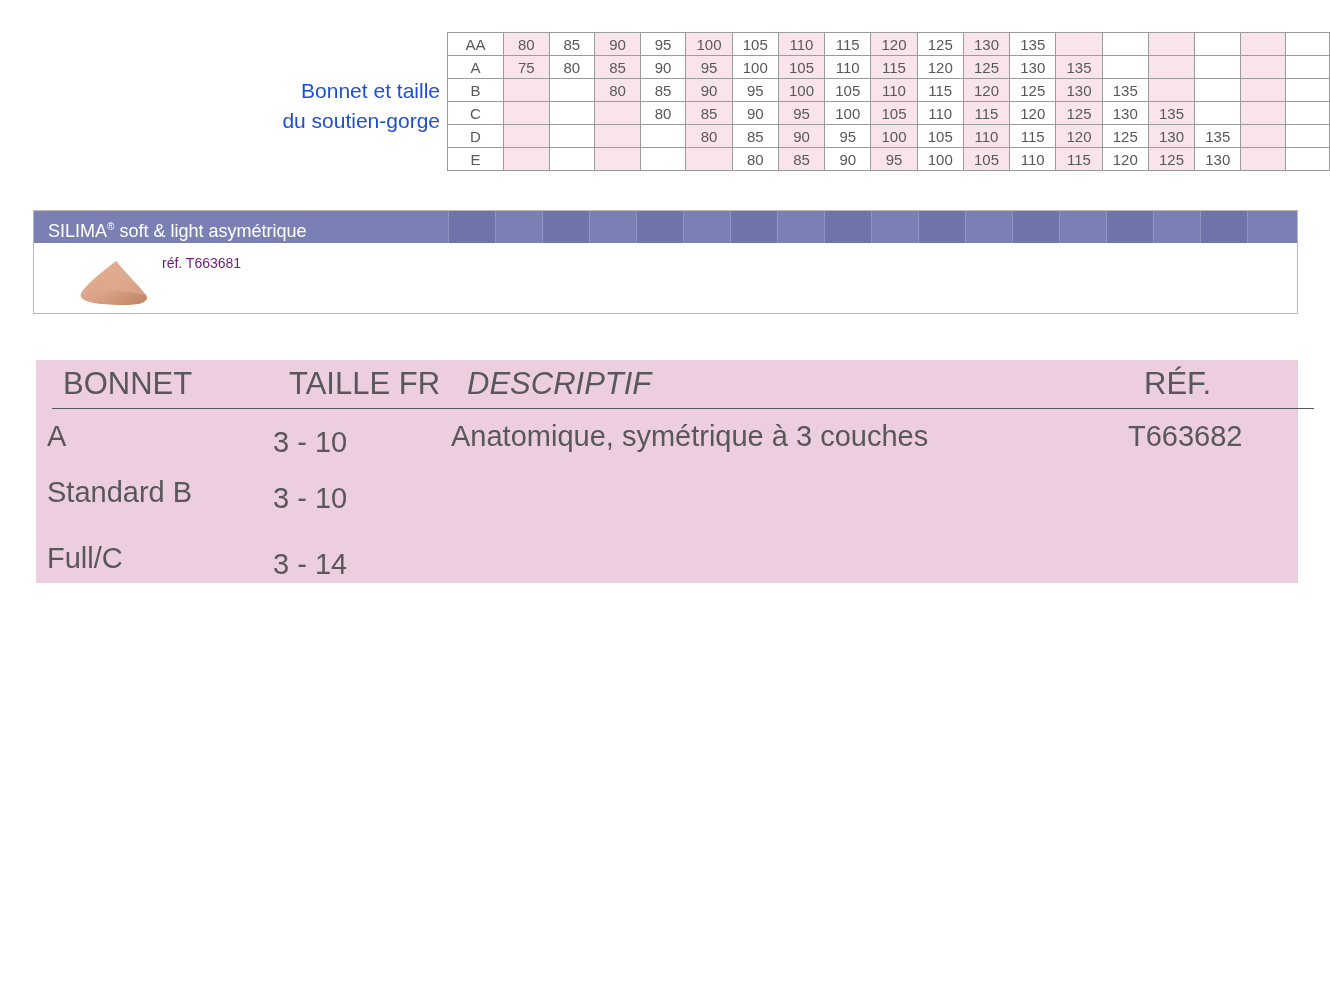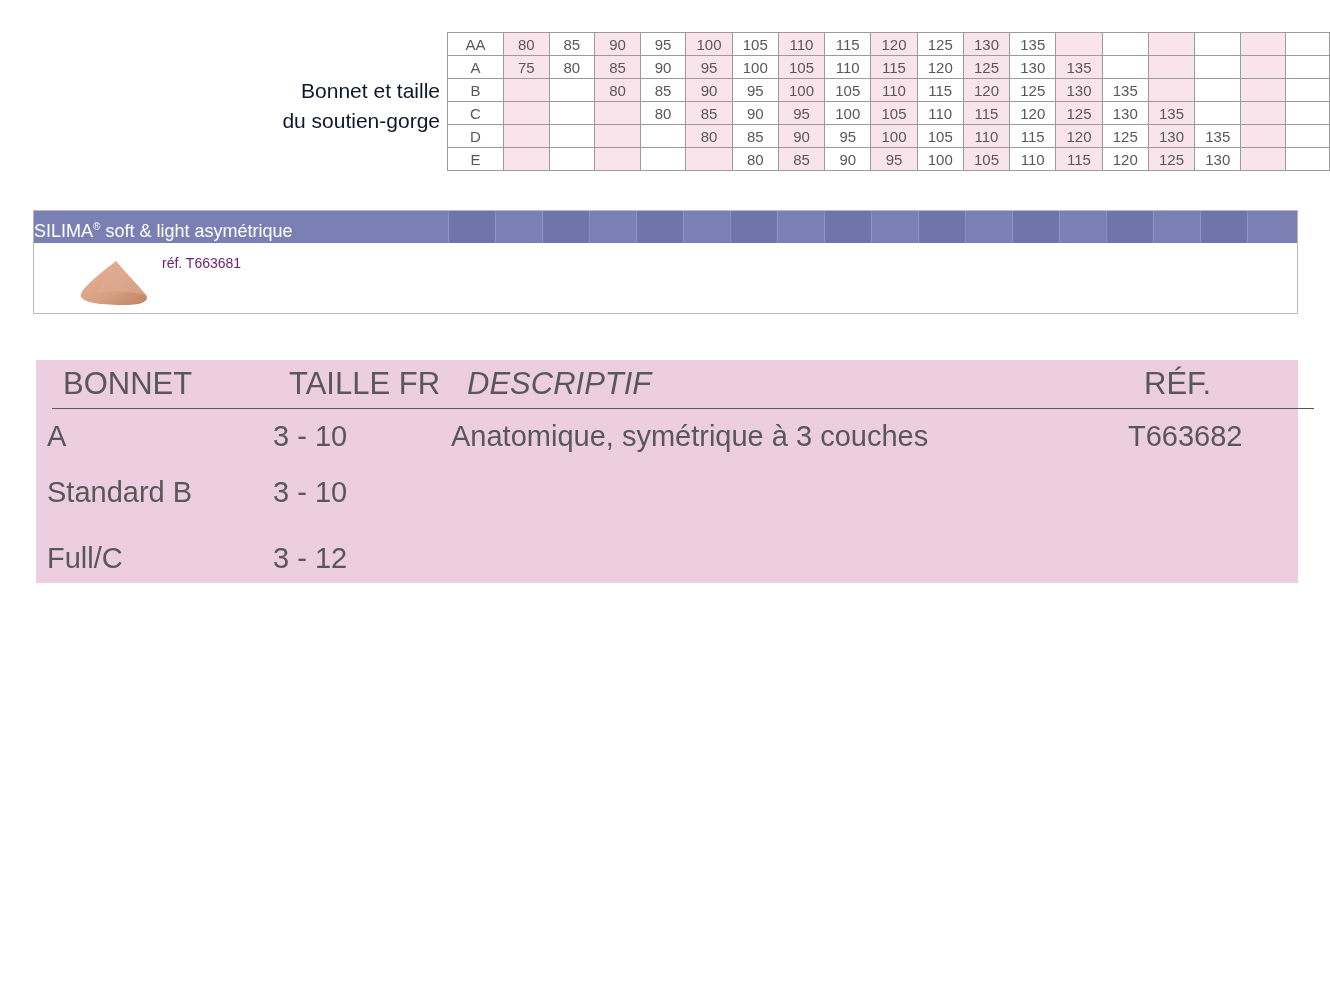--- a/index.html
+++ b/index.html
@@ -25,21 +25,21 @@
   }
 
   .label-col {
     position: absolute;
     left: 120px;
     top: 76px;
     width: 320px;
     text-align: right;
     font-size: 21px;
     line-height: 30px;
-    color: #0f172a;
+    color: #1d4ed8;
   }
 
   table.grid {
     border-collapse: collapse;
     table-layout: fixed;
   }
   table.grid td {
     border: 1px solid #9b9b9b;
     height: 22px;
     text-align: center;
@@ -80,20 +80,21 @@
   #band-header {
     position: absolute;
     left: 0;
     top: 0;
     width: 1263px;
     height: 32px;
     background: #7b80b4;
     color: #ffffff;
     font-size: 18px;
     line-height: 32px;
+    padding-left: 14px;
     box-sizing: border-box;
   }
   #band-header sup { font-size: 10px; vertical-align: super; }
 
   #band-header-stripes {
     position: absolute;
     left: 414px;
     top: 0;
     height: 32px;
     width: 849px;
@@ -157,21 +158,21 @@
     height: 56px;
     width: 1262px;
   }
   .dcell {
     position: absolute;
     font-size: 29px;
     color: #58585a;
     top: 8px;
   }
   .dcell.c0 { left: 11px; }
-  .dcell.c1 { left: 237px; }
+  .dcell.c1 { left: 237px; margin-top: 6px; }
   .dcell.c2 { left: 415px; }
   .dcell.c3 { left: 1092px; }
 </style>
 </head>
 <body>
 
 <div id="size-block">
 
   <div class="label-col">
     <div>Bonnet et taille</div>
@@ -434,18 +435,18 @@
         <div class="dcell c3">T663682</div>
       </div>
       <div class="drow" style="top: 108px;">
         <div class="dcell c0">Standard B</div>
         <div class="dcell c1">3 - 10</div>
         <div class="dcell c2"></div>
         <div class="dcell c3"></div>
       </div>
       <div class="drow" style="top: 174px;">
         <div class="dcell c0">Full/C</div>
-        <div class="dcell c1">3 - 12</div>
+        <div class="dcell c1">3 - 14</div>
         <div class="dcell c2"></div>
         <div class="dcell c3"></div>
       </div>
     </div>
 </div>
 
 </body></html>

